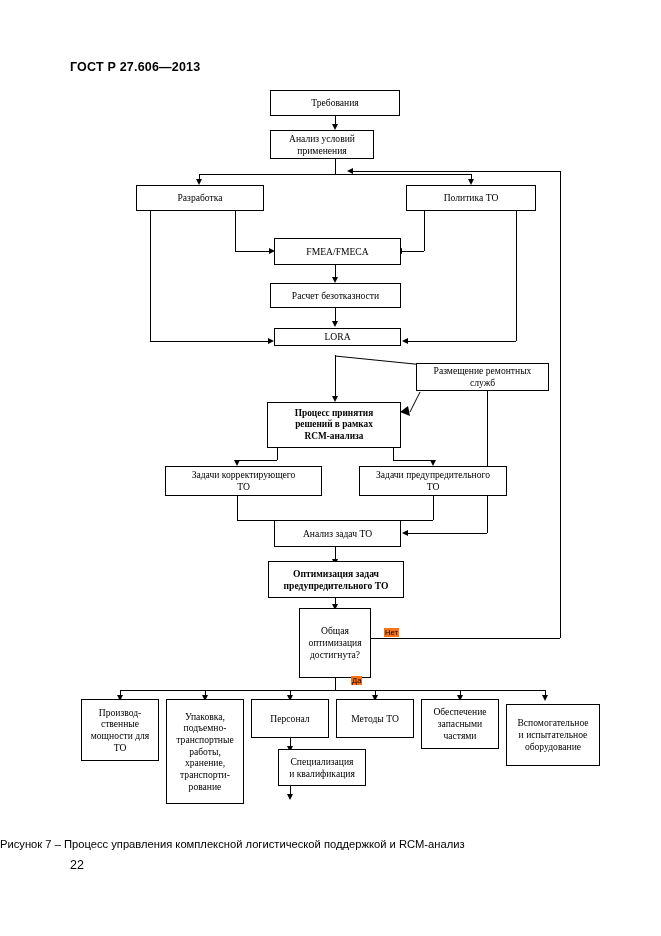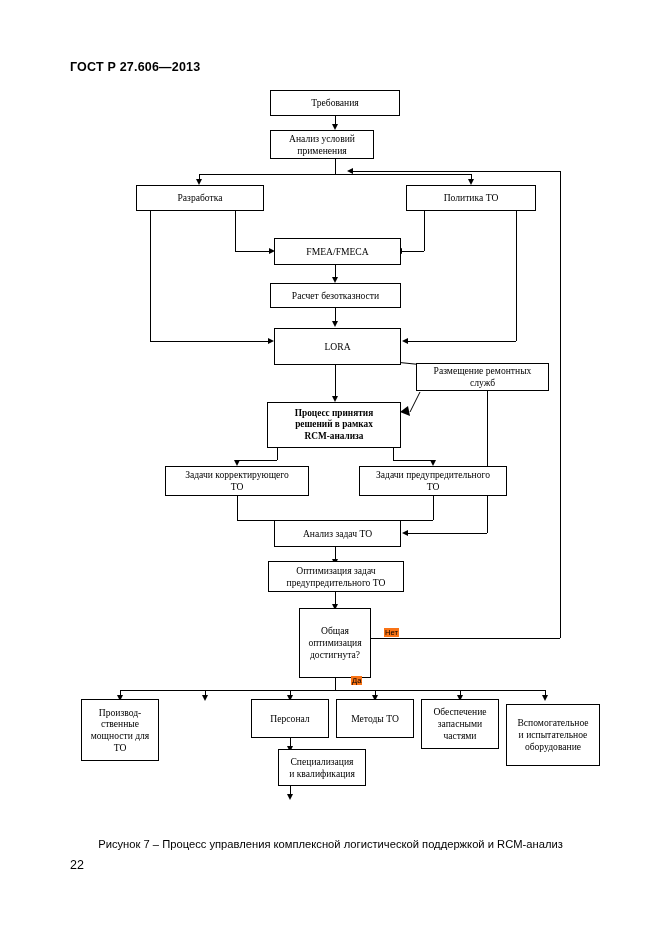--- a/index.html
+++ b/index.html
@@ -4,21 +4,21 @@
 <style>
   html,body{margin:0;padding:0;background:#fff;}
   body{width:661px;height:936px;position:relative;font-family:"Liberation Serif",serif;color:#000;}
   #page{position:relative;width:661px;height:936px;overflow:hidden;background:#fff;}
 
   .gost-header{position:absolute;left:70px;top:60px;font-family:"Liberation Sans",sans-serif;
     font-weight:bold;font-size:12.5px;letter-spacing:.2px;}
 
   .page-num{position:absolute;left:70px;top:858px;font-family:"Liberation Sans",sans-serif;font-size:12.5px;}
 
-  .caption{position:absolute;left:0;top:838px;width:661px;text-align:center;
+  .caption{position:absolute;left:0;top:838px;width:661px;
     font-family:"Liberation Sans",sans-serif;font-size:11.2px;}
 
   
   .node{position:absolute;box-sizing:border-box;border:1px solid #000;background:#fff;
     display:flex;align-items:center;justify-content:center;text-align:center;
     font-family:"Liberation Serif",serif;font-size:9.6px;line-height:1.22;
     padding:1px 2px;z-index:5;}
   .node.bold{font-weight:bold;border-width:1.6px;font-size:9.3px;}
   .node .t{display:block;white-space:pre-line;}
 
@@ -164,67 +164,76 @@
     </div>
 
   <div class="node" style="left:274px;top:238px;width:127px;height:27px;">
     <span class="t">FMEA/FMECA</span>
     </div>
 
   <div class="node" style="left:270px;top:283px;width:131px;height:25px;">
     <span class="t">Расчет безотказности</span>
     </div>
 
-  <div class="node" style="left:274px;top:328px;width:127px;height:37px;">
+  <div class="node" style="left:274px;top:328px;width:127px;height:18px;">
     <span class="t">LORA</span>
     </div>
 
   <div class="node" style="left:416px;top:363px;width:133px;height:28px;">
     <span class="t">Размещение ремонтных
 служб</span>
     </div>
 
   <div class="node bold" style="left:267px;top:402px;width:134px;height:46px;">
     <span class="t">Процесс принятия
 решений в рамках
 RCM-анализа</span>
     </div>
 
-  <div class="node" style="left:165px;top:466px;width:144px;height:30px;">
+  <div class="node" style="left:165px;top:466px;width:157px;height:30px;">
     <span class="t">Задачи корректирующего
 ТО</span>
     </div>
 
   <div class="node" style="left:359px;top:466px;width:148px;height:30px;">
     <span class="t">Задачи предупредительного
 ТО</span>
     </div>
 
   <div class="node" style="left:274px;top:520px;width:127px;height:27px;">
     <span class="t">Анализ задач ТО</span>
     </div>
 
-  <div class="node" style="left:268px;top:561px;width:136px;height:31px;">
+  <div class="node" style="left:268px;top:561px;width:136px;height:37px;font-weight:bold;">
     <span class="t">Оптимизация задач
 предупредительного ТО</span>
     </div>
 
   <div class="node" style="left:299px;top:608px;width:72px;height:70px;">
     <span class="t">Общая
 оптимизация
 достигнута?</span>
     </div>
 
   <div class="node" style="left:81px;top:699px;width:78px;height:62px;">
     <span class="t">Производ-
 ственные
 мощности для
 ТО</span>
     </div>
 
+  <div class="node" style="left:166px;top:699px;width:78px;height:105px;">
+    <span class="t">Упаковка,
+подъемно-
+транспортные
+работы,
+хранение,
+транспорти-
+рование</span>
+    </div>
 
   <div class="node" style="left:251px;top:699px;width:78px;height:39px;">
     <span class="t">Персонал</span>
     </div>
 
   <div class="node" style="left:246px;top:749px;width:88px;height:37px;margin-left:32px;">
     <span class="t">Специализация
 и квалификация</span>
     </div>
 

